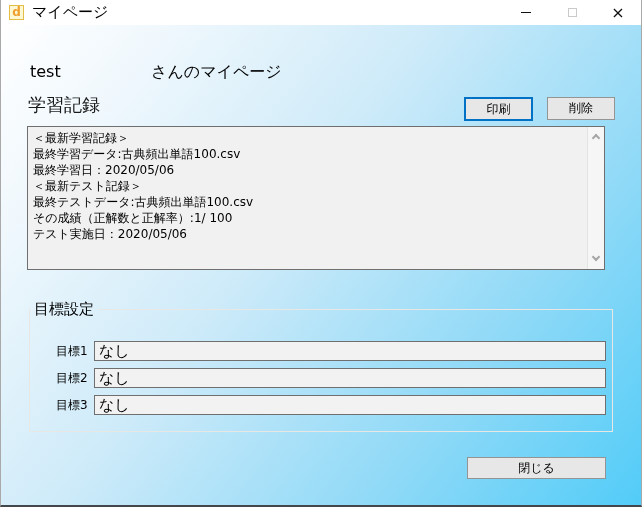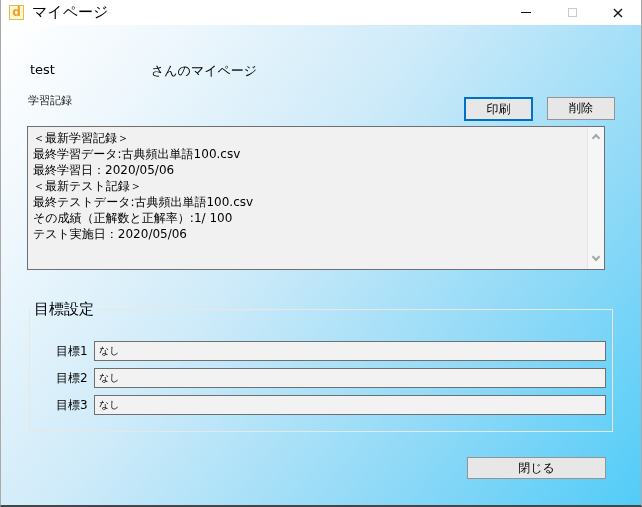--- a/index.html
+++ b/index.html
@@ -33,23 +33,23 @@
   .cap-btn { width: 46px; height: 25px; display: flex; align-items: center; justify-content: center; }
   .min-glyph { width: 10px; height: 0; border-top: 1px solid #111; }
   .max-glyph { width: 9px; height: 9px; border: 1px solid #cacaca; }
   .close-glyph { font-size: 16px; color: #111; line-height: 1; font-weight: 400; }
 
   
   .client {
     position: absolute; top: 25px; left: 0; right: 0; bottom: 0;
     background: linear-gradient(128deg, #ffffff 0%, #f0f8fd 16%, #cfebf9 42%, #8ed9f7 74%, #52ccf8 100%);
   }
-  .lbl { position: absolute; font-size: 13px; color: #000; white-space: nowrap; }
+  .lbl { position: absolute; font-size: 16px; color: #000; white-space: nowrap; }
 
-  .heading { position: absolute; left: 27px; top: 68px; font-size: 11px; color: #1a1a1a; }
+  .heading { position: absolute; left: 27px; top: 68px; font-size: 18px; color: #1a1a1a; }
 
   .btn {
     position: absolute;
     background: #e7e7e7; border: 1px solid #949494;
     font-size: 12px; color: #000; text-align: center;
     font-family: inherit; cursor: default;
     display: flex; align-items: center; justify-content: center;
   }
   .btn-print { left: 463px; top: 72px; width: 69px; height: 24px; border: 2px solid #0072c6; }
   .btn-delete { left: 546px; top: 72px; width: 68px; height: 23px; }
@@ -80,21 +80,21 @@
   
   .groupbox {
     position: absolute; left: 28px; top: 275px; width: 584px; height: 132px;
     border: 1px solid #e9e7e3; padding: 0;
   }
   .groupbox legend { padding: 0 4px; font-size: 15px; color: #000; }
   .goal-label { position: absolute; left: 26px; font-size: 12px; color: #000; text-align: right; }
   .goal-input {
     position: absolute; left: 64px; width: 512px; height: 20px;
     background: #f2f2f2; border: 1px solid #6f6f6f;
-    font-size: 10px; color: #000; padding: 1px 4px;
+    font-size: 15px; color: #000; padding: 1px 4px;
     font-family: inherit;
   }
   .g1 { top: 22px; } .g2 { top: 49px; } .g3 { top: 76px; }
   .gl1 { top: 24px; } .gl2 { top: 51px; } .gl3 { top: 78px; }
 </style>
 </head>
 <body>
 
 <div class="window">
 

